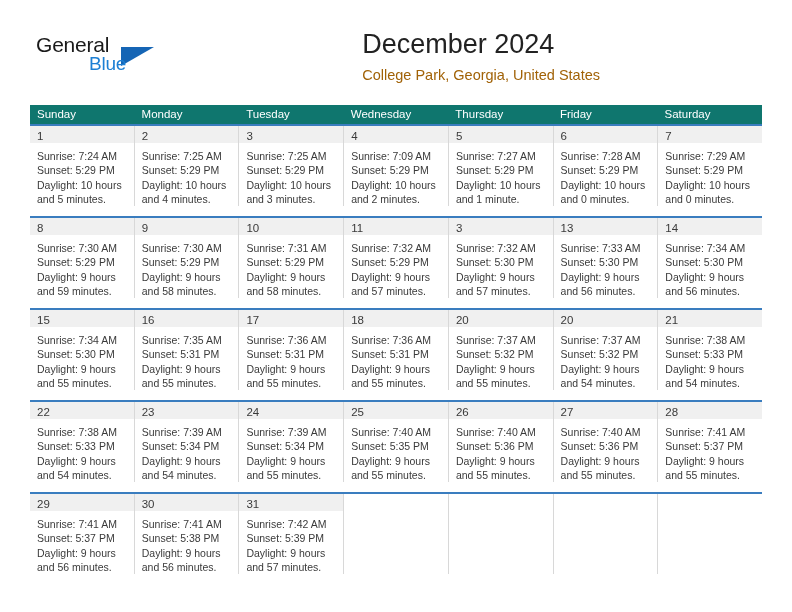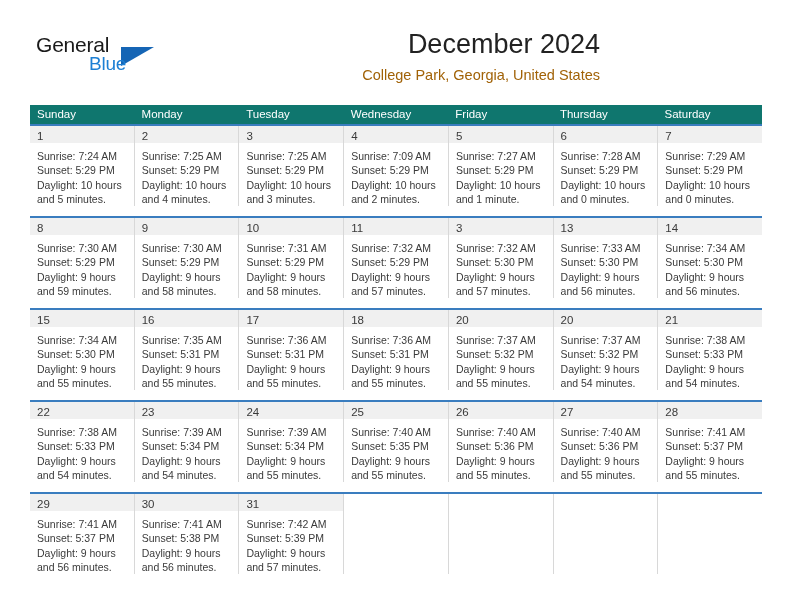--- a/index.html
+++ b/index.html
@@ -61,21 +61,21 @@
     width: 0;
     height: 0;
     border-left: 33px solid #1565b5;
     border-bottom: 19px solid transparent;
   }
 
   .title-block {
     position: absolute;
     right: 36px;
     top: 28px;
-    text-align: right;
+    text-align: left;
     margin-left: 29px;
   }
   .month-title {
     font-size: 27px;
     color: #222222;
     line-height: 32px;
     white-space: nowrap;
   }
   .location {
     font-size: 14.5px;
@@ -169,22 +169,22 @@
     </div>
 
   </div>
 
   <div class="calendar">
     <div class="dow-row" id="dow-row">
         <div class="dow-cell">Sunday</div>
         <div class="dow-cell">Monday</div>
         <div class="dow-cell">Tuesday</div>
         <div class="dow-cell">Wednesday</div>
+        <div class="dow-cell">Thursday</div>
         <div class="dow-cell">Friday</div>
-        <div class="dow-cell">Thursday</div>
         <div class="dow-cell">Saturday</div>
       </div>
     <div id="weeks-container">
         <div class="week-row first">
           <div class="day-cell">
             <div class="daynum-band"><span class="daynum">1</span></div>
             <div class="cell-body">
               <div class="cell-line">Sunrise: 7:24 AM</div>
               <div class="cell-line">Sunset: 5:29 PM</div>
               <div class="cell-line">Daylight: 10 hours</div>

